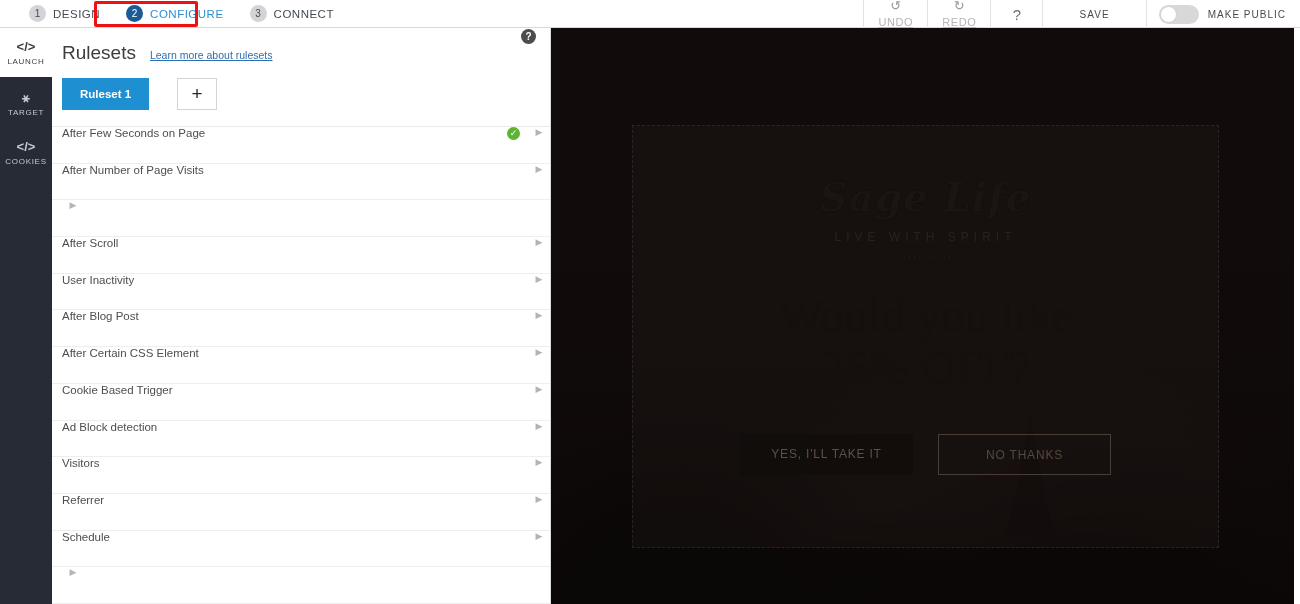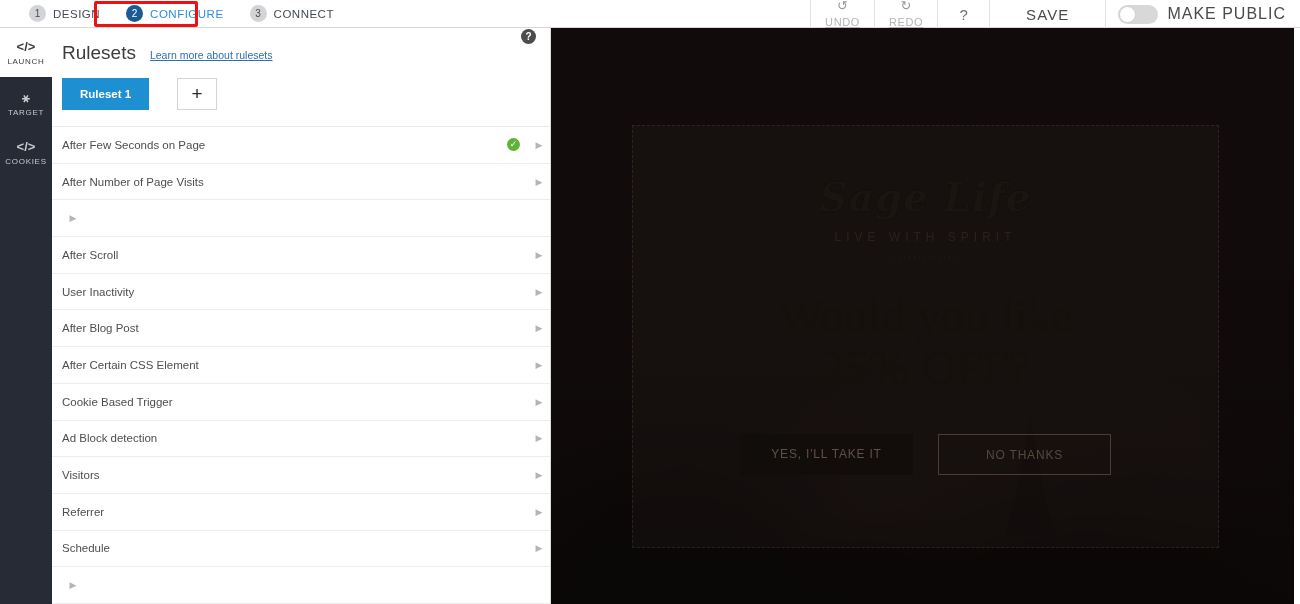--- a/index.html
+++ b/index.html
@@ -52,32 +52,32 @@
   .tr-cell {
     display: flex; flex-direction: column;
     align-items: center; justify-content: center;
     padding: 0 14px; min-width: 52px;
     border-left: 1px solid #e2e2e2;
     cursor: pointer;
   }
   .tr-ico { font-size: 13px; color: #9a9a9a; line-height: 11px; }
   .tr-txt { font-size: 11px; color: #b4b4b4; letter-spacing: .6px; margin-top: 5px; text-decoration: underline; }
   .tr-help { font-size: 15px; color: #6e6e6e; }
-  .tr-save { font-size: 15px; color: #4a4a4a; letter-spacing: 1.1px; padding: 0 22px; }
+  .tr-save { font-size: 10px; color: #4a4a4a; letter-spacing: 1.1px; padding: 0 22px; }
   .tr-public { display: flex; align-items: center; gap: 9px; padding: 0 14px 0 12px; border-left: 1px solid #e2e2e2; cursor: pointer;}
   .toggle {
     width: 40px; height: 19px; border-radius: 10px;
     background: #d8d8d8; position: relative; flex: none;
   }
   .toggle .knob {
     position: absolute; left: 1px; top: 1px;
     width: 17px; height: 17px; border-radius: 50%;
     background: #fff; border: 1px solid #cfcfcf;
   }
-  .public-label { font-size: 16px; color: #4a4a4a; letter-spacing: 1px; white-space: nowrap; }
+  .public-label { font-size: 10px; color: #4a4a4a; letter-spacing: 1px; white-space: nowrap; }
 
   
   .rail {
     position: absolute; left: 0; top: 28px;
     width: 52px; height: 576px;
     background: #262b35;
   }
   .rail-item {
     height: 49px; display: flex; flex-direction: column;
     align-items: center; justify-content: center;
@@ -123,21 +123,21 @@
     width: 40px; height: 32px; background: #fff;
     border: 1px solid #d4d4d4; color: #2b2b2b;
     font-size: 19px; line-height: 30px; text-align: center;
     cursor: pointer;
   }
   .rules {
     margin-top: 16px;
     border-top: 1px solid #eaeaea;
   }
   .rule-row {
-    height: 36.7px; display: flex; align-items: center;
+    height: 36.7px; display: flex; 
     padding: 0 0 0 10px;
     border-bottom: 1px solid #eeeeee;
     cursor: pointer; background: #fff;
   }
   .rule-name { font-size: 11.5px; color: #4e4e4e; flex: 1; }
   .check-badge {
     width: 13px; height: 13px; border-radius: 50%;
     background: #5cb335; color: #fff;
     font-size: 9px; line-height: 13px; text-align: center;
     margin-right: 8px; flex: none;

